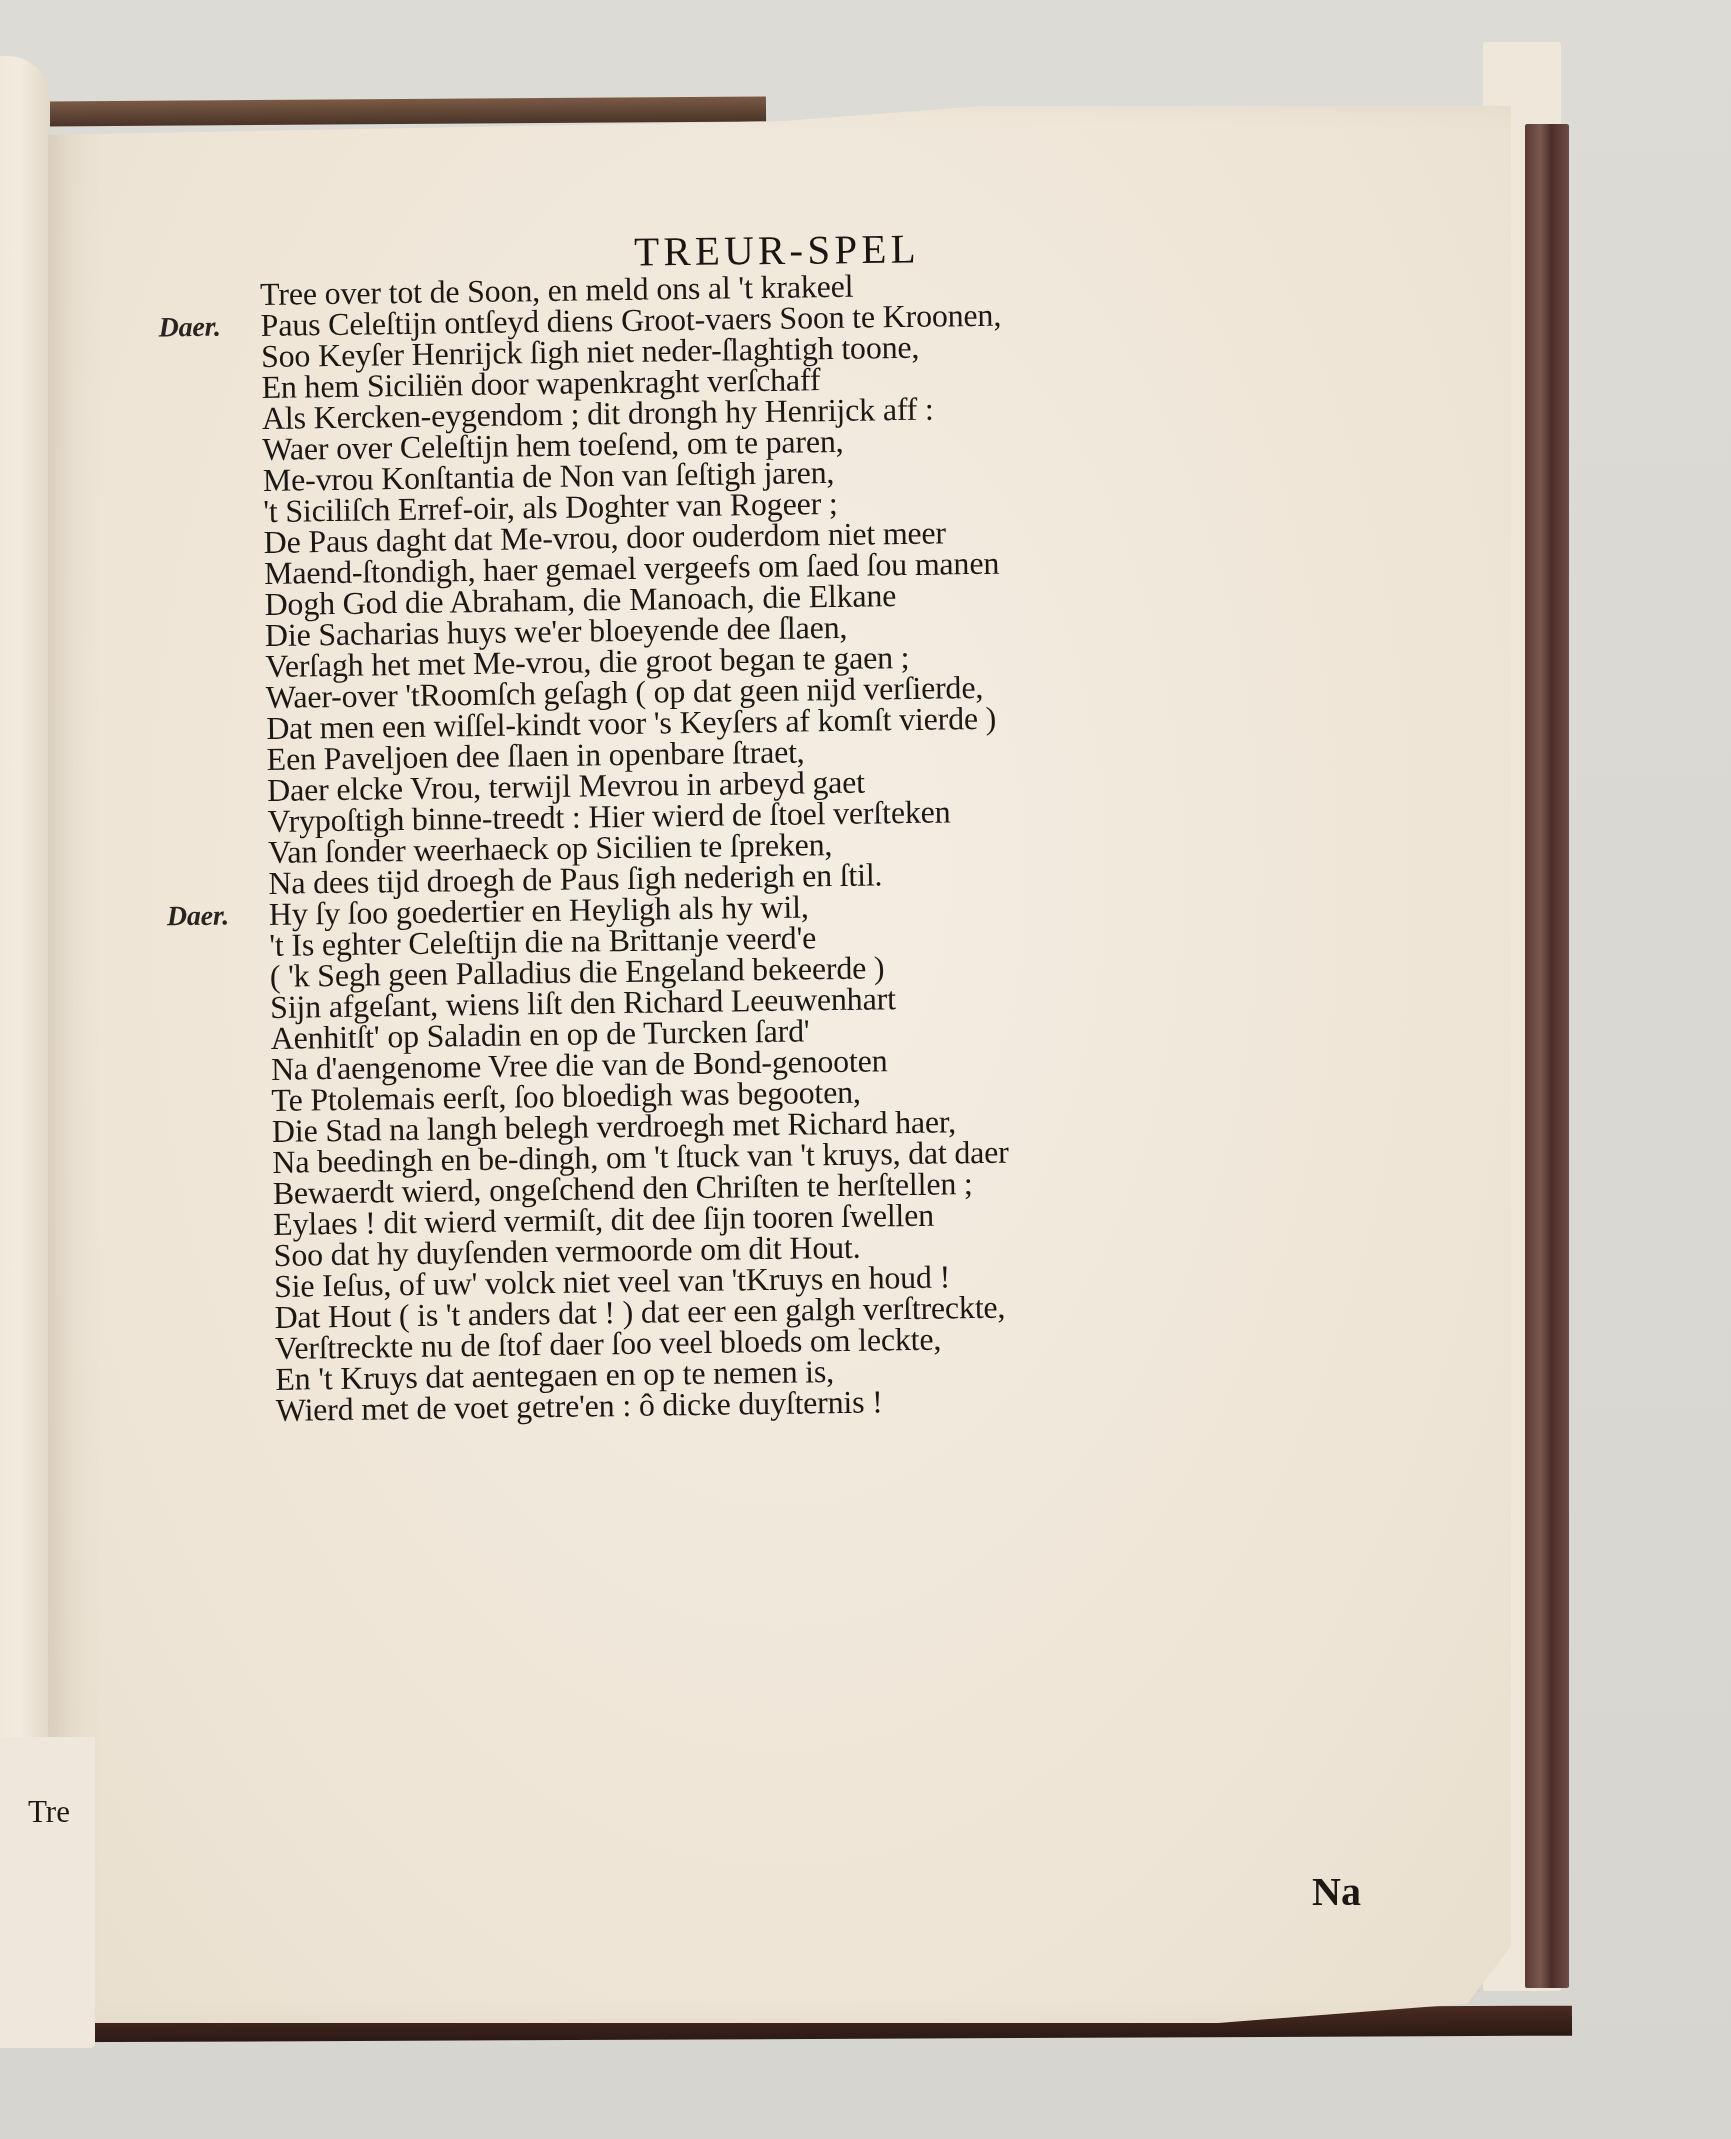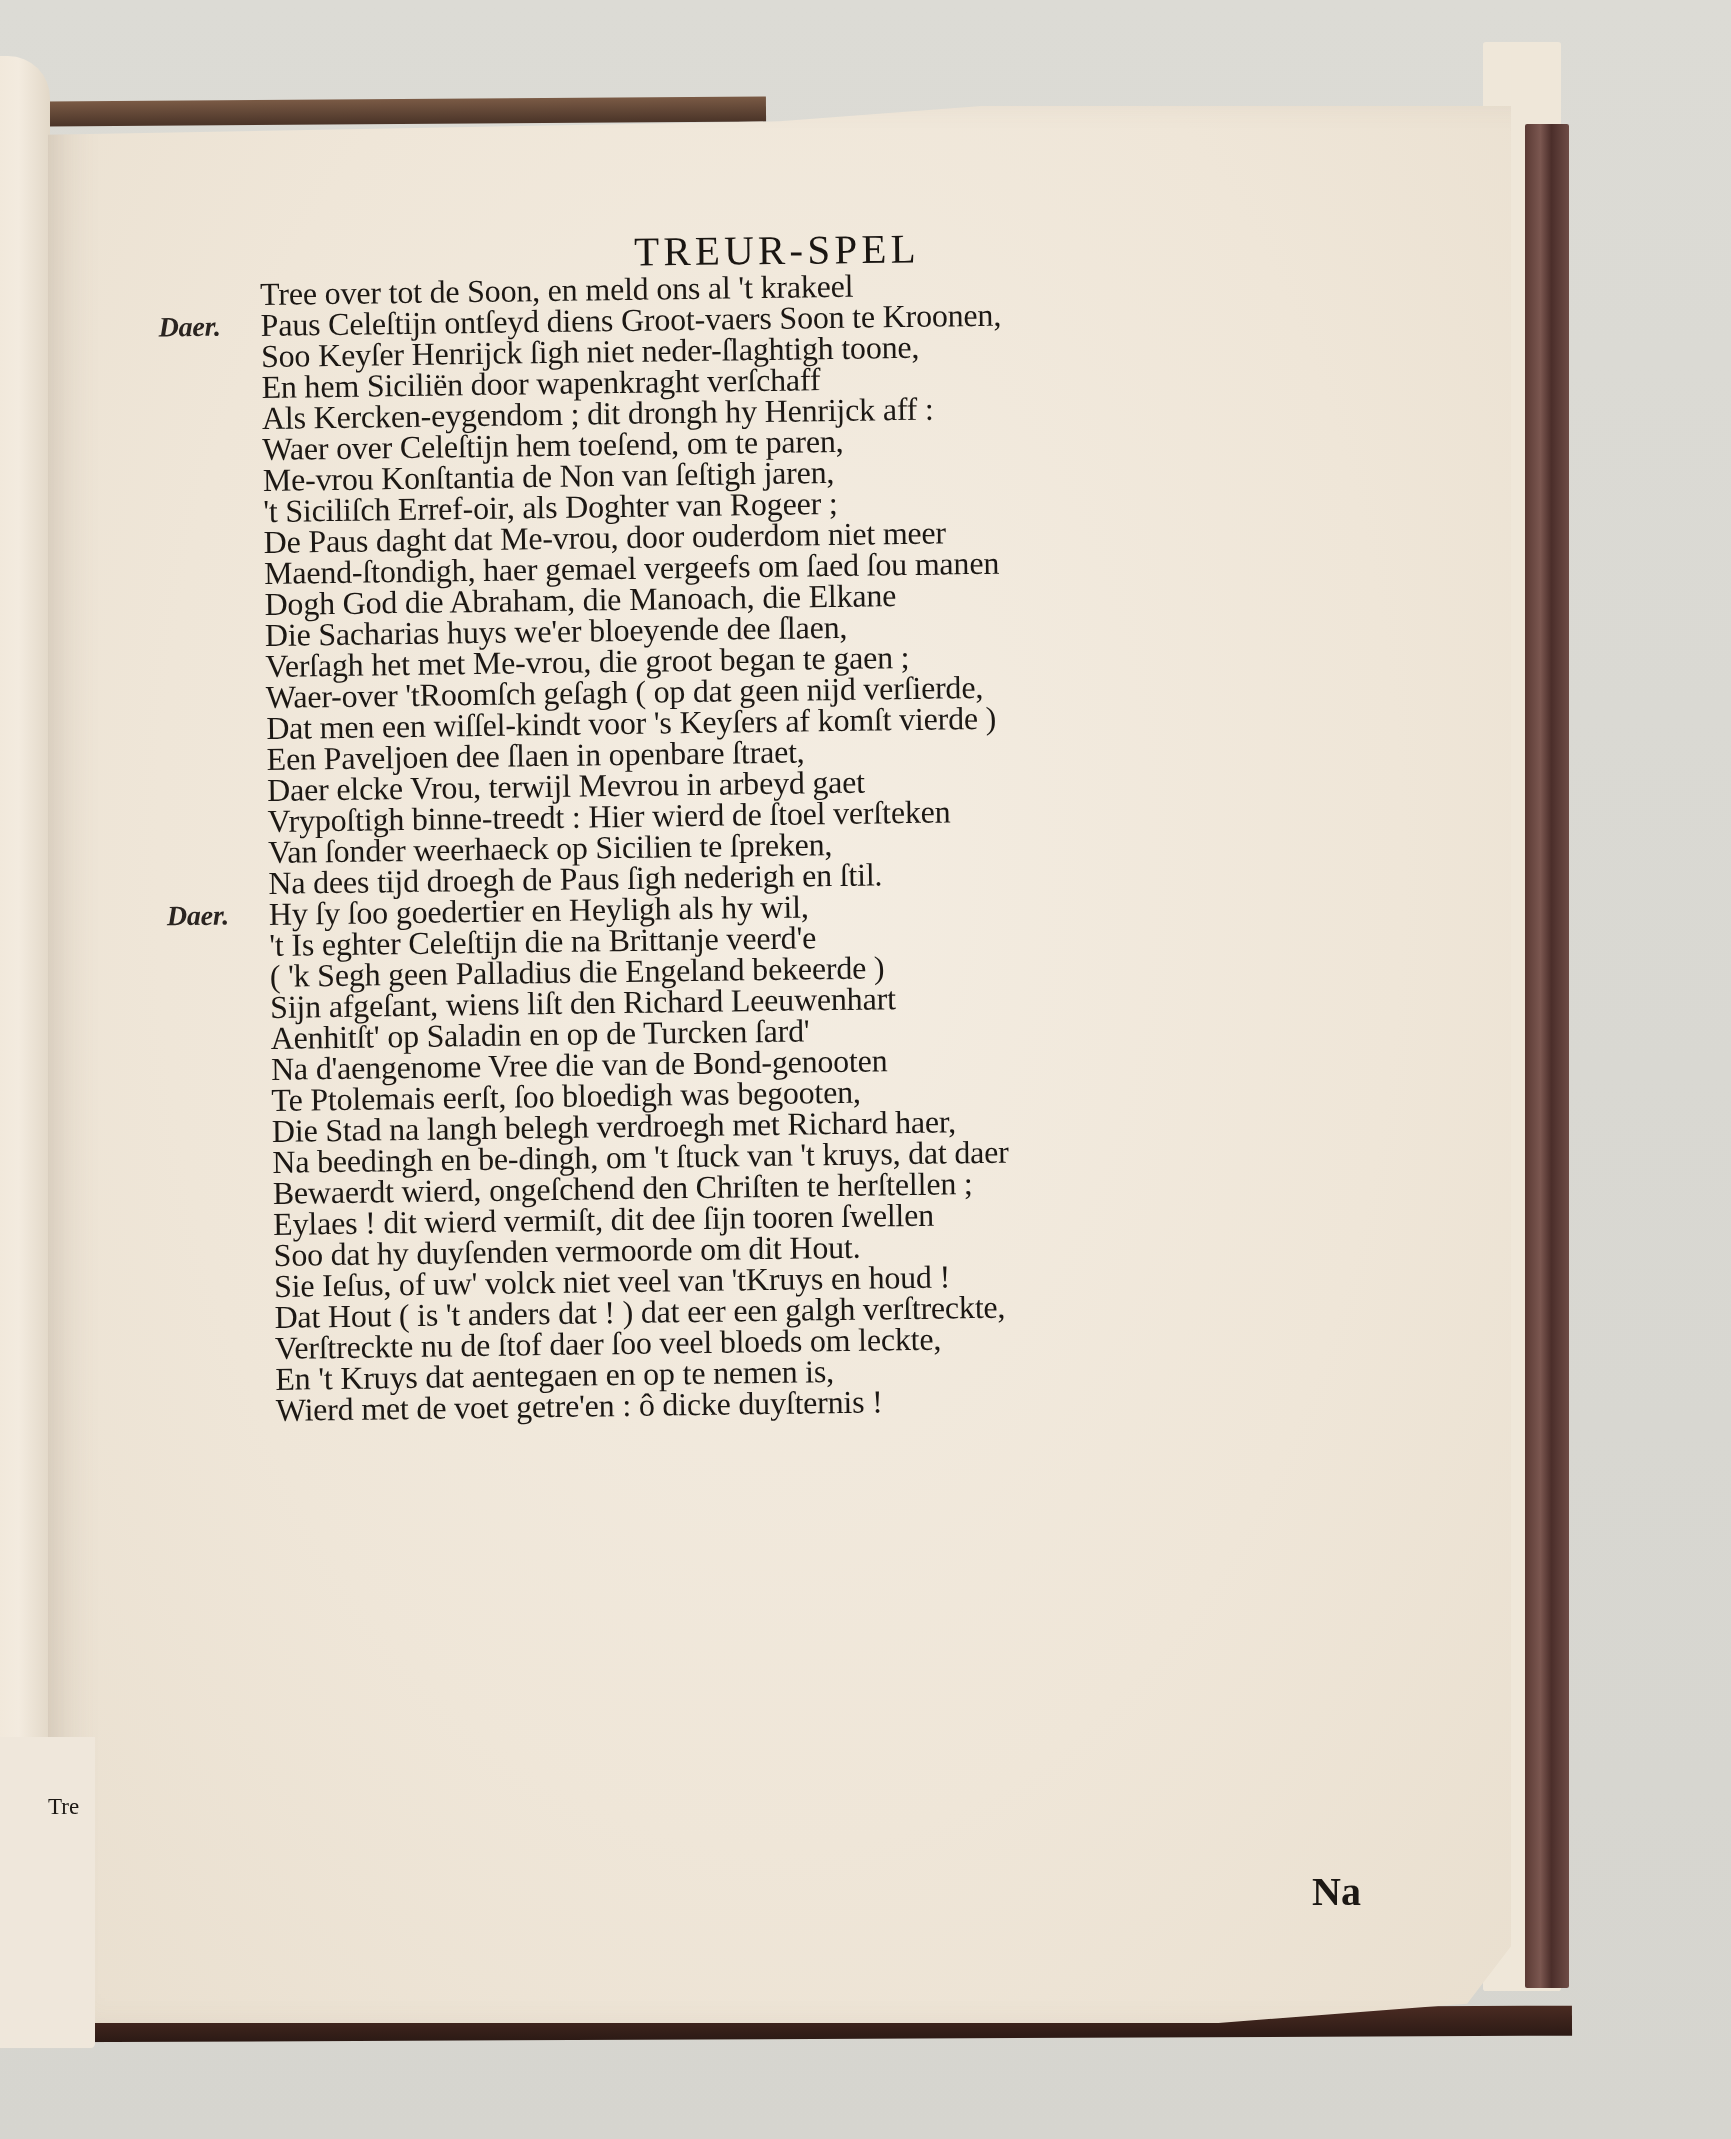--- a/index.html
+++ b/index.html
@@ -68,21 +68,21 @@
     position: absolute; left: -102px; top: 0;
     font-style: italic; font-size: 28px; font-weight: bold;
     color: #2a2420;
   }
   .catchword {
     position: absolute; left: 1264px; top: 1762px;
     font-size: 40px; font-weight: bold; color: #1c1814;
   }
   .left-catchword {
     position: absolute; left: 28px; top: 1794px;
-    font-size: 23px; color: #1c1814; margin-left: 20px;
+    font-size: 31px; color: #1c1814;
   }
   .left-catch-wrap {
     position: absolute; left: 0; top: 0; width: 97px; height: 2140px; overflow: hidden;
   }
   .left-strip {
     position: absolute; left: 0; top: 1737px; width: 95px; height: 311px;
     background: #efe7db; border-radius: 0 0 4.2px 0;
   }
 </style>
 </head>

